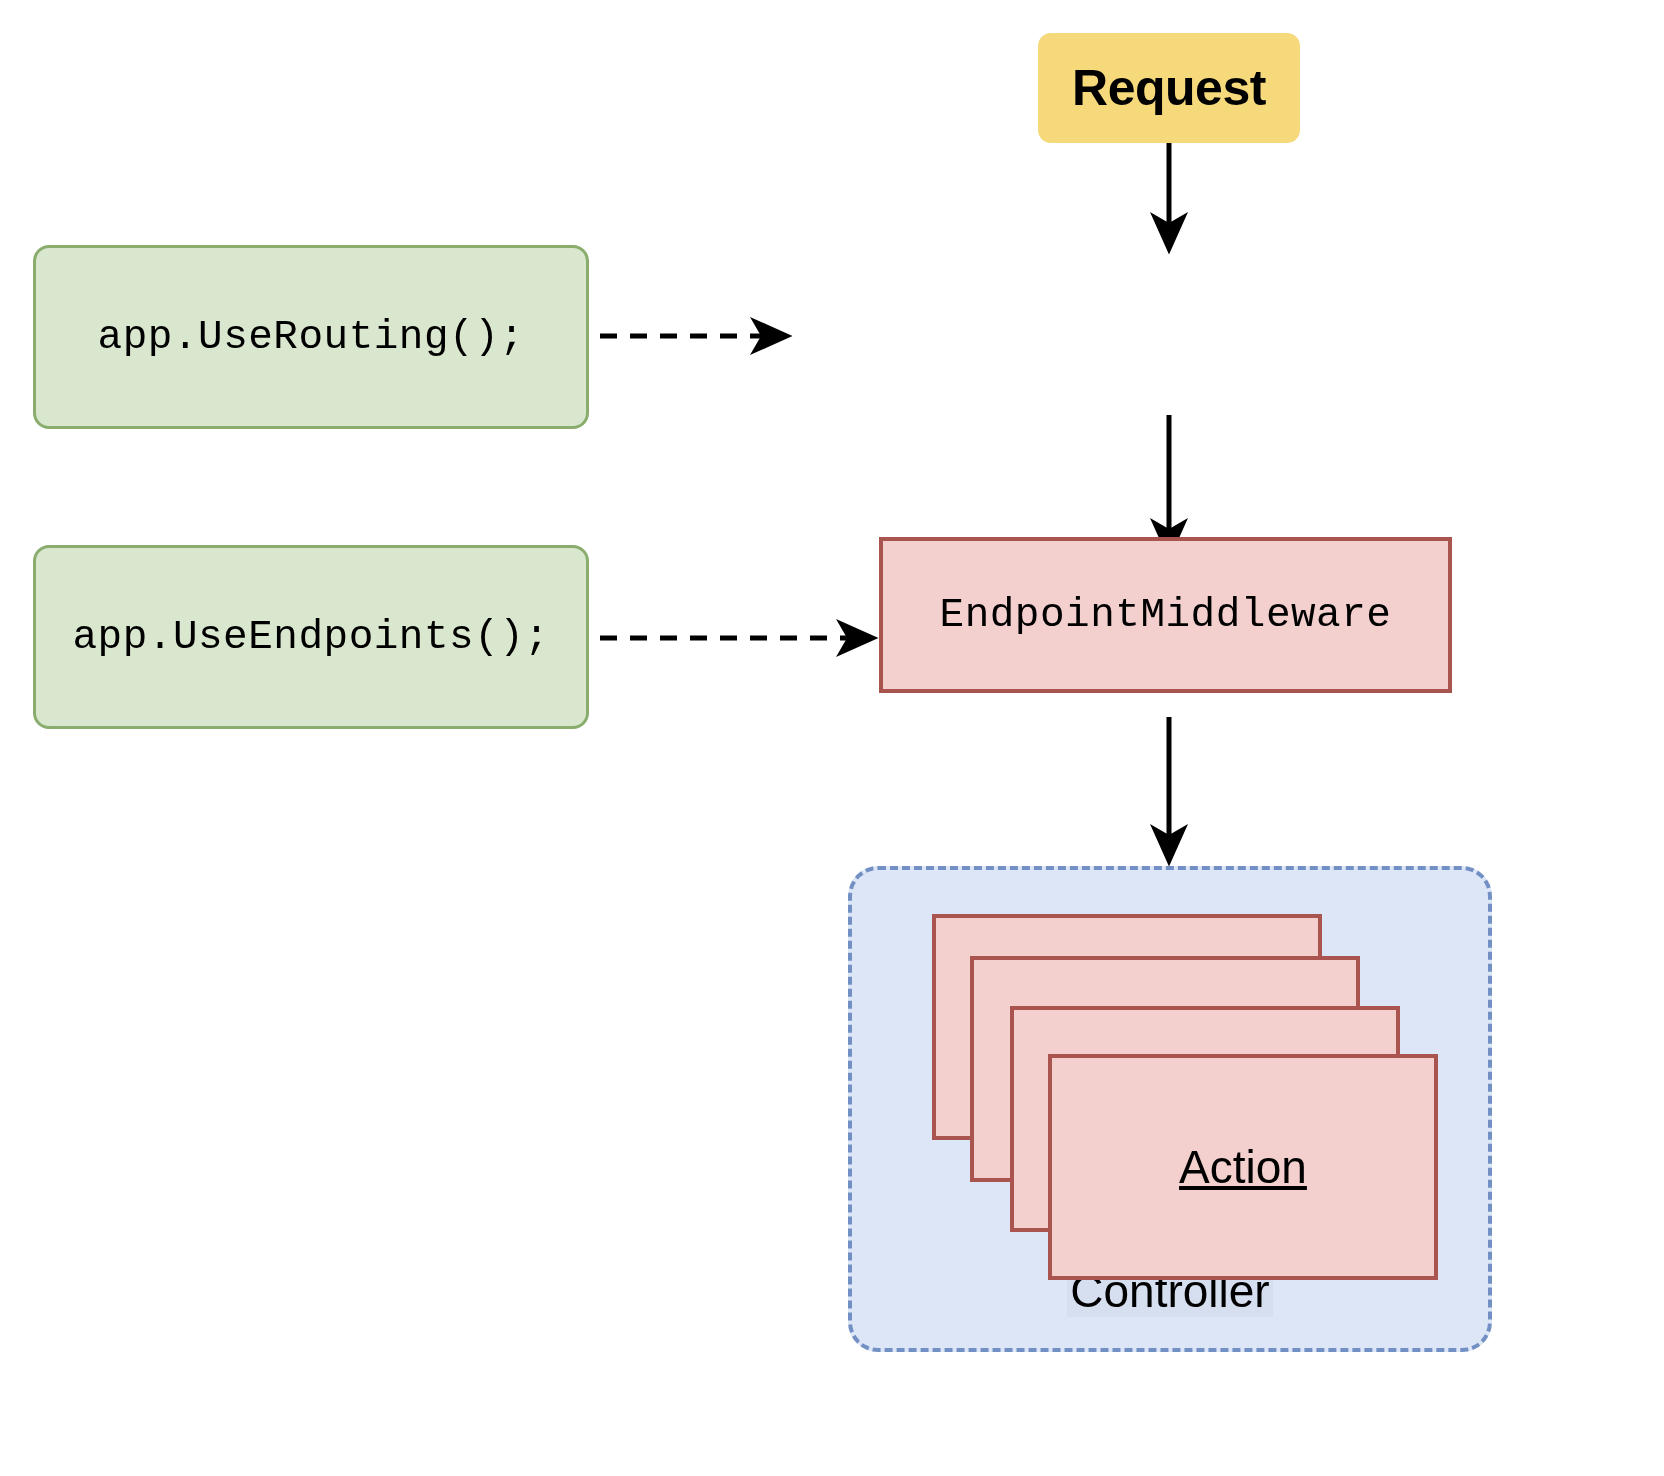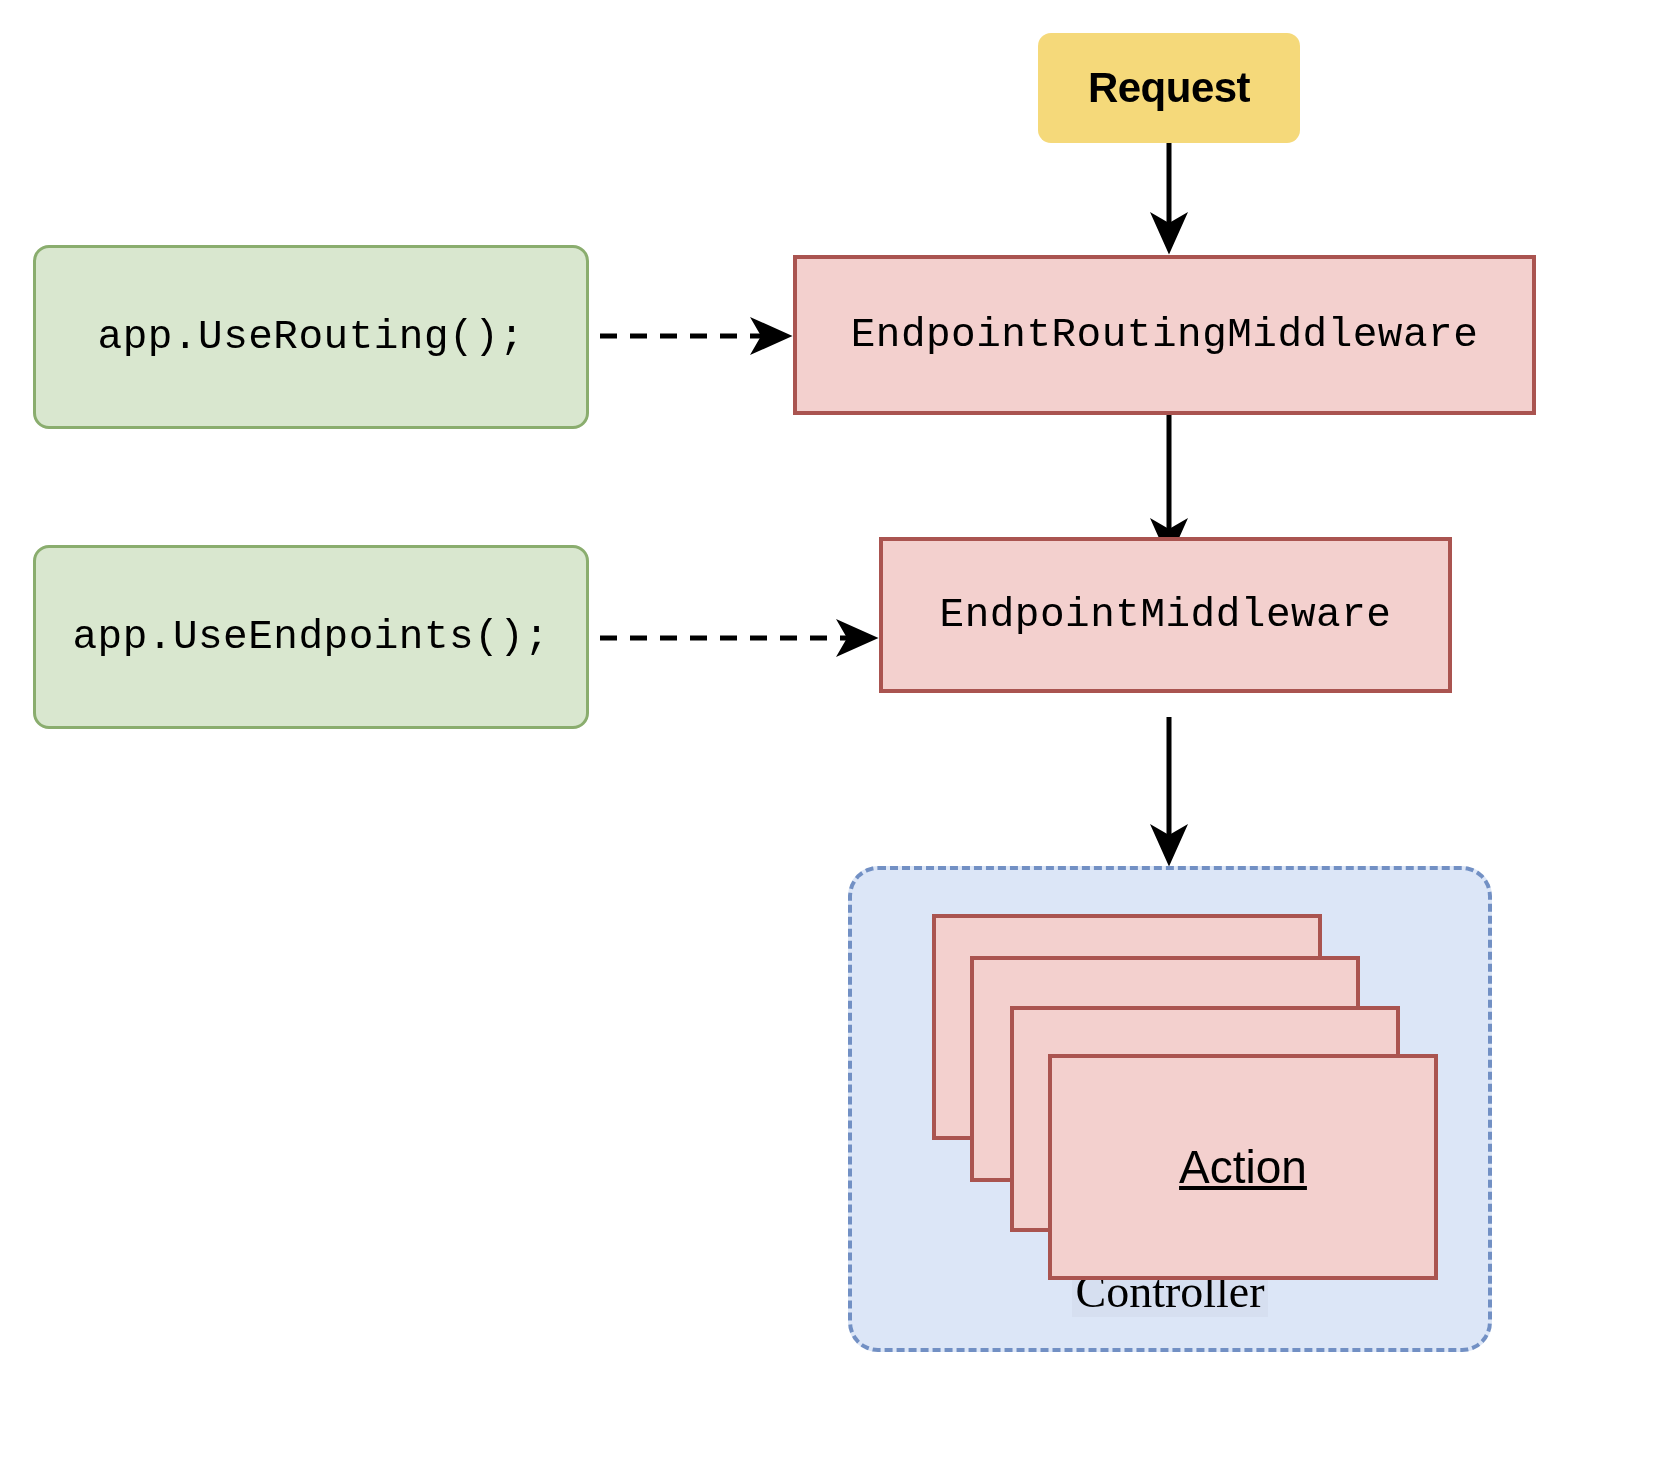--- a/index.html
+++ b/index.html
@@ -31,21 +31,21 @@
   #request-node {
     left: 1038px;
     top: 33px;
     width: 262px;
     height: 110px;
     background: #f5d97a;
     border-radius: 13px;
     color: #000000;
     font-family: "Liberation Sans", sans-serif;
     font-weight: bold;
-    font-size: 42px;
+    font-size: 50px;
     letter-spacing: -0.5px;
   }
 
   
   .mw-box {
     background: #f3d0ce;
     border: 4px solid #aa5450;
     color: #000000;
     font-family: "Liberation Mono", monospace;
     font-size: 41px;
@@ -106,21 +106,20 @@
     right: 0;
     bottom: 30px;
     text-align: center;
     font-family: "Liberation Sans", sans-serif;
     font-size: 46px;
     color: #000000;
   }
   #controller-label span {
     background: #d6dff0;
     padding: 0 3px;
-    font-family: Liberation Serif, serif;
   }
 
   
   .action-card {
     position: absolute;
     box-sizing: border-box;
     background: #f3d0ce;
     border: 4px solid #aa5450;
     display: flex;
     align-items: center;
@@ -178,21 +177,20 @@
     </g>
 
      EndpointMiddleware (dashed) --&gt;
     <g>
       <line x1="600" y1="638" x2="872" y2="638" stroke="#000000" stroke-width="5" stroke-dasharray="17,13" marker-end="url(#ah)"></line>
     </g>
   </svg>
 
   <div class="node" id="request-node">Request</div>
 
-  <div class="node mw-box" id="endpoint-routing-middleware">EndpointRoutingMiddleware</div>
 
   <div class="node mw-box" id="endpoint-middleware">EndpointMiddleware</div>
 
   <div class="node code-box" id="use-routing-box">app.UseRouting();</div>
 
   <div class="node code-box" id="use-endpoints-box">app.UseEndpoints();</div>
 
   <div id="controller-container">
     <div class="action-card" id="action-card-1"></div>
     <div class="action-card" id="action-card-2"></div>

